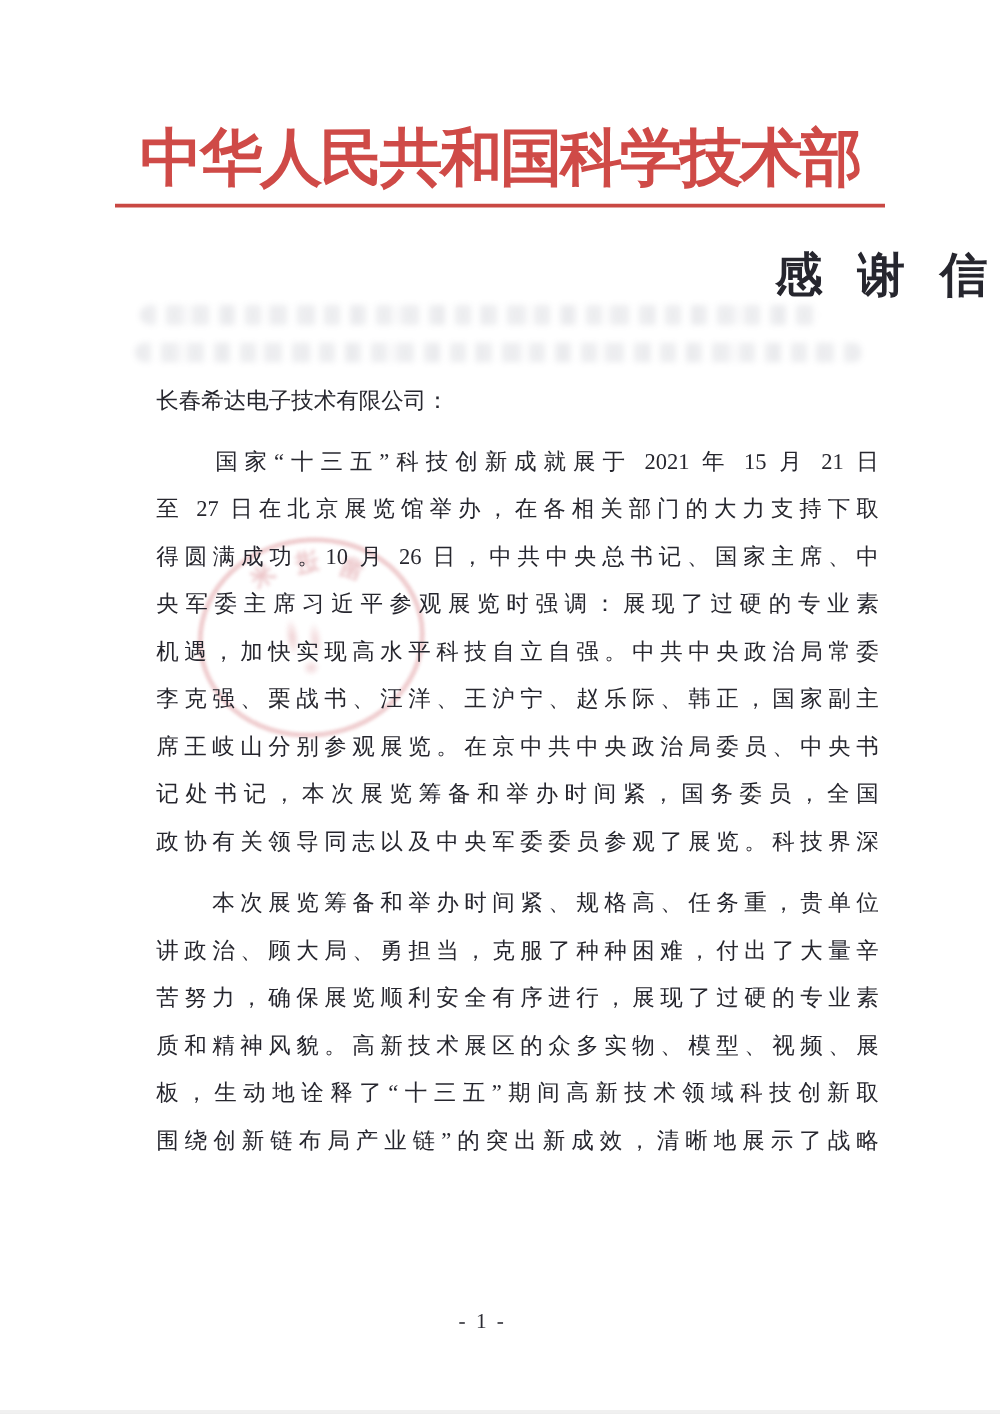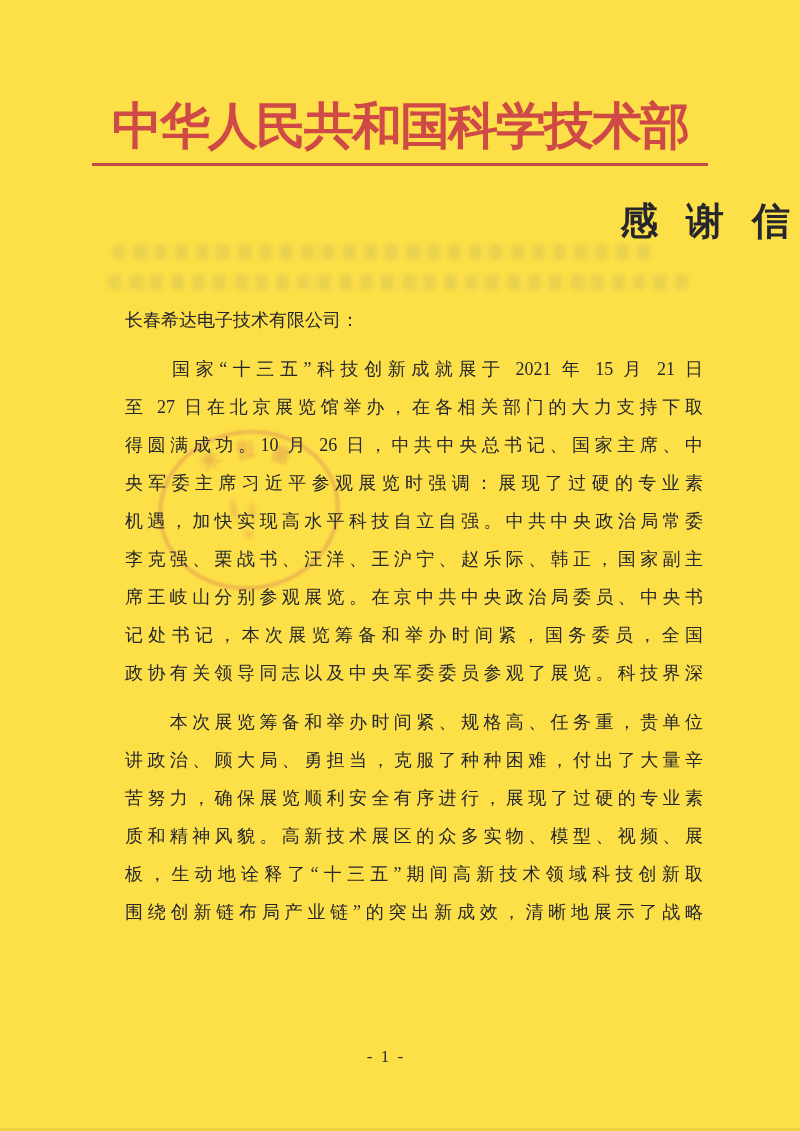--- a/index.html
+++ b/index.html
@@ -99,21 +99,21 @@
     position:absolute;top:1046px;left:0;width:100%;
     text-align:center;font-size:17px;line-height:22px;
     letter-spacing:2px;
     transform:translateX(-14px);
     color:#2b2b33;
   }
 </style>
 </head>
 <body>
 
-<div class="page" style="background: #fde047;">
+<div class="page" style="background: #ffffff;">
 
   <div class="agency-header" style="color: rgb(207, 74, 71);">中华人民共和国科学技术部</div>
 
   <div class="header-rule" style="background: rgb(201, 72, 67);"></div>
 
   <div class="letter-title">感谢信</div>
 
   <div class="ghost-row ghost-row-1"></div>
   <div class="ghost-row ghost-row-2"></div>
 

